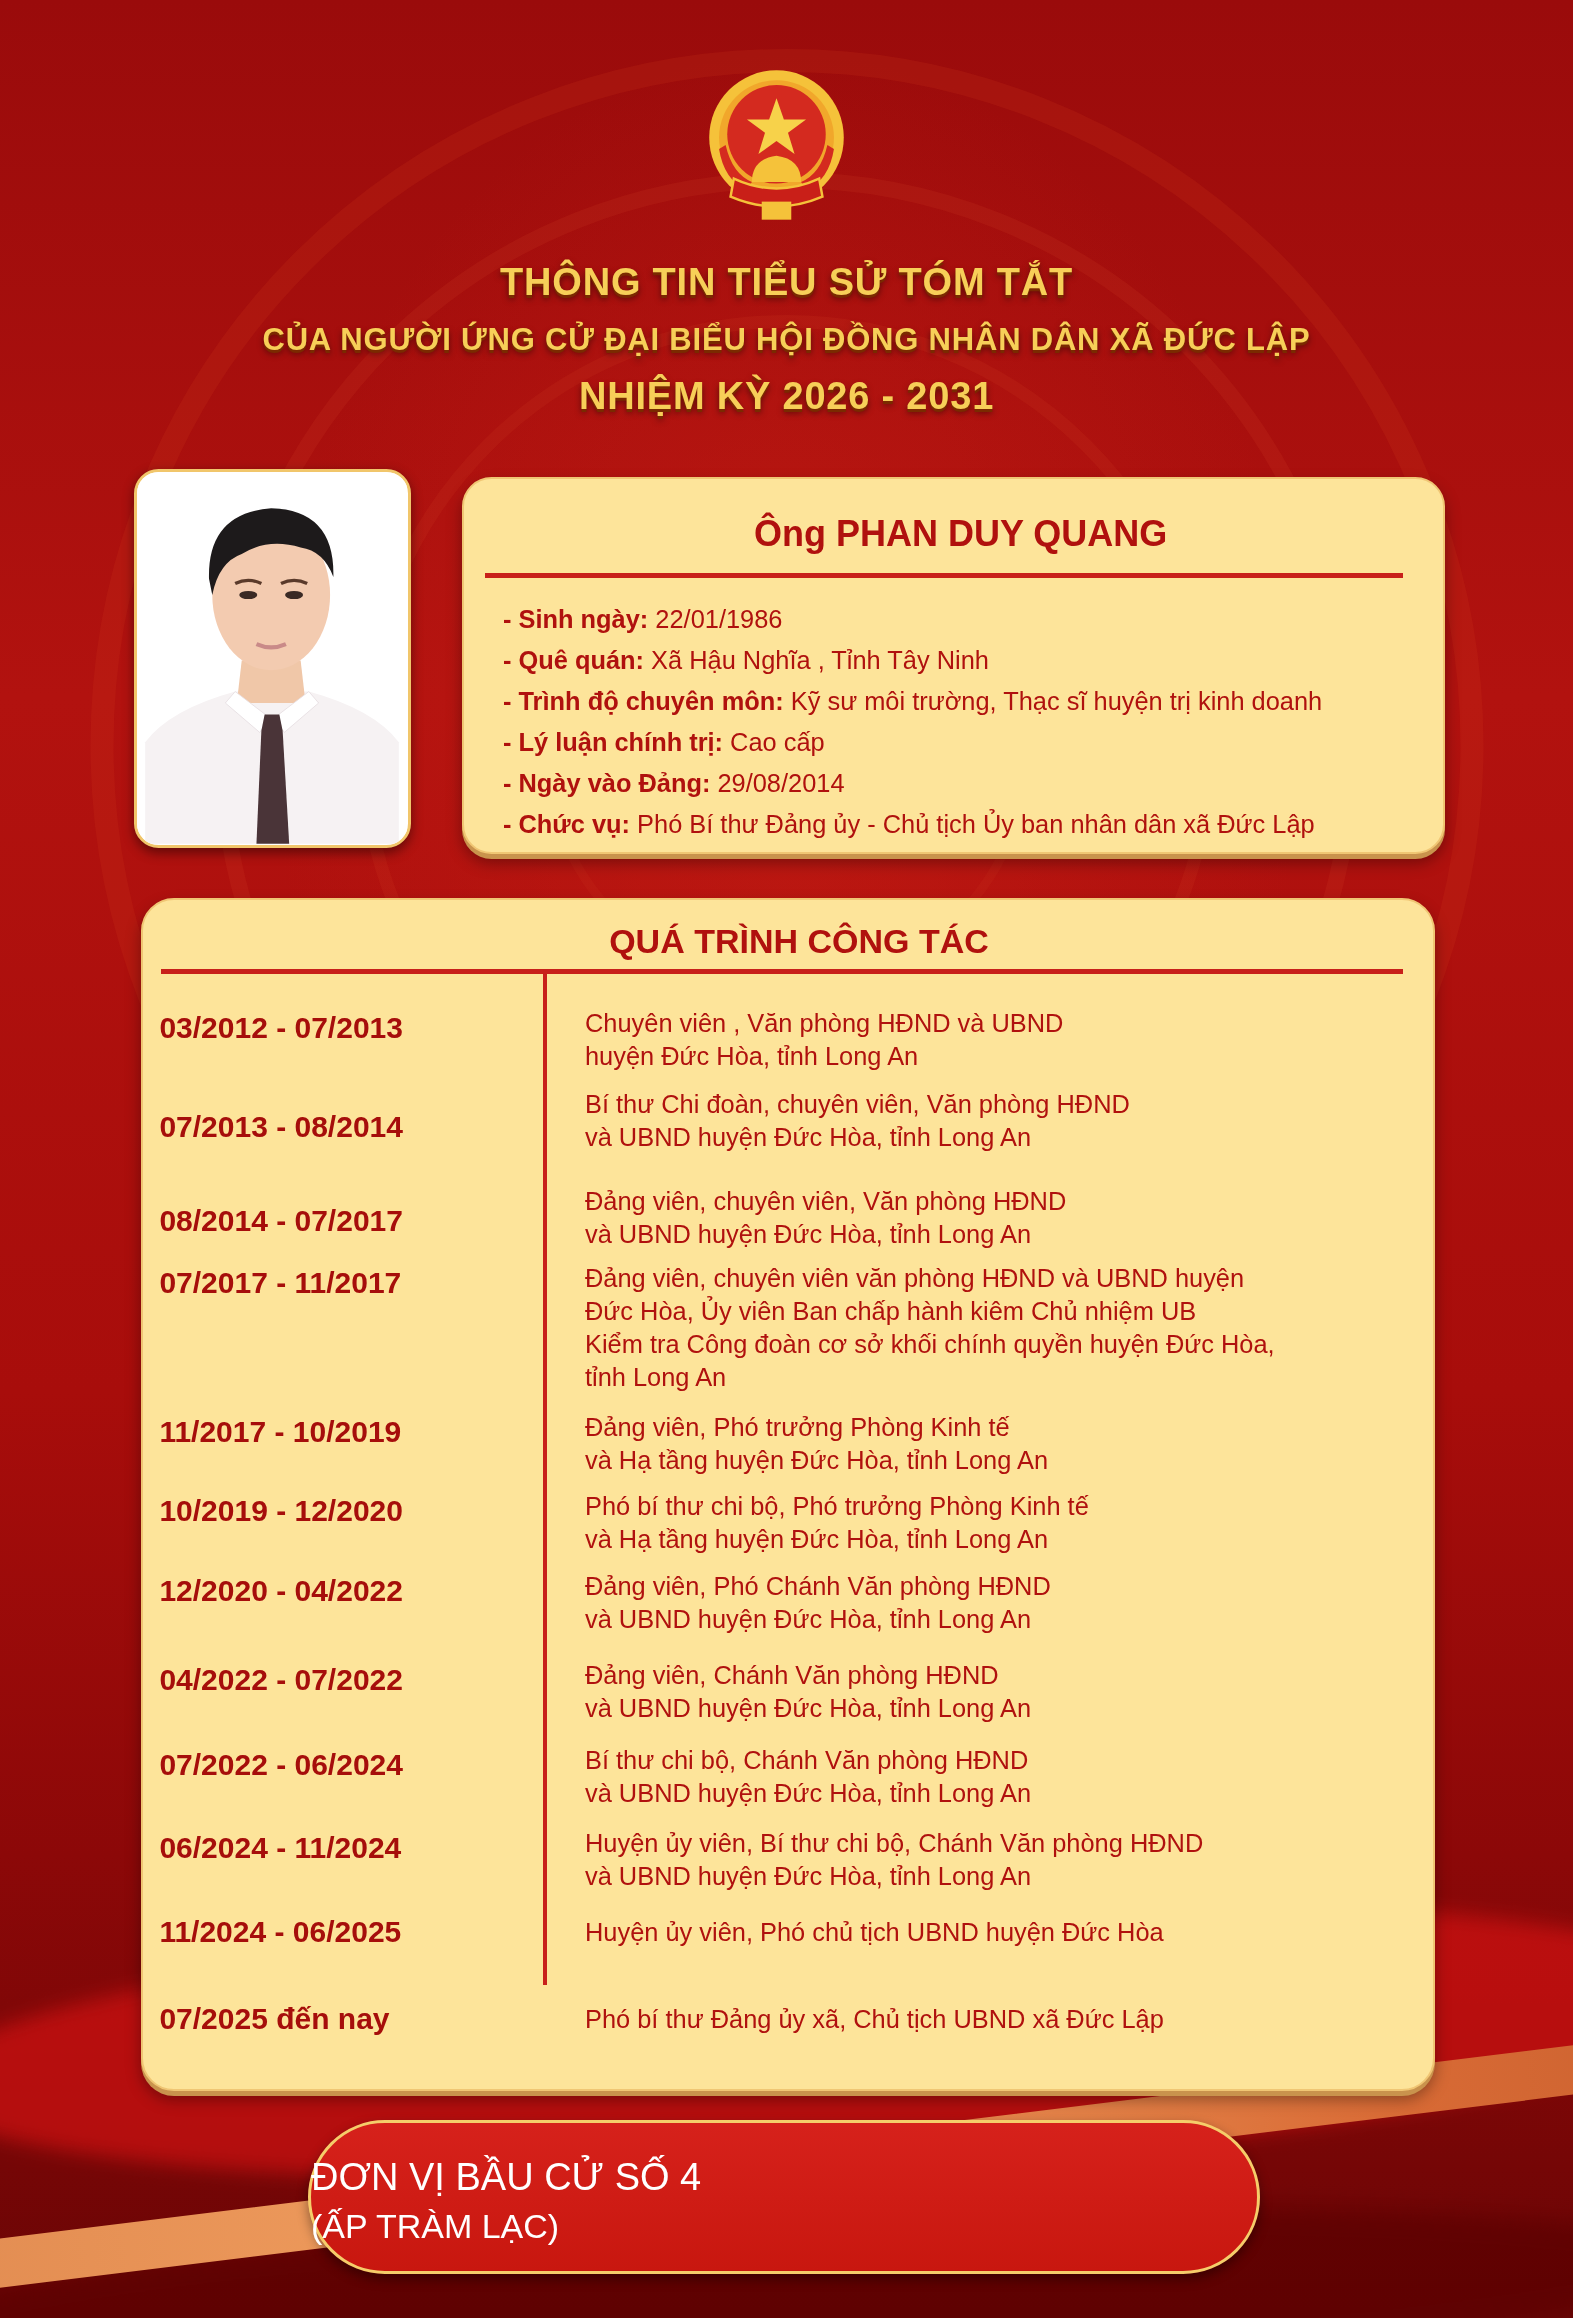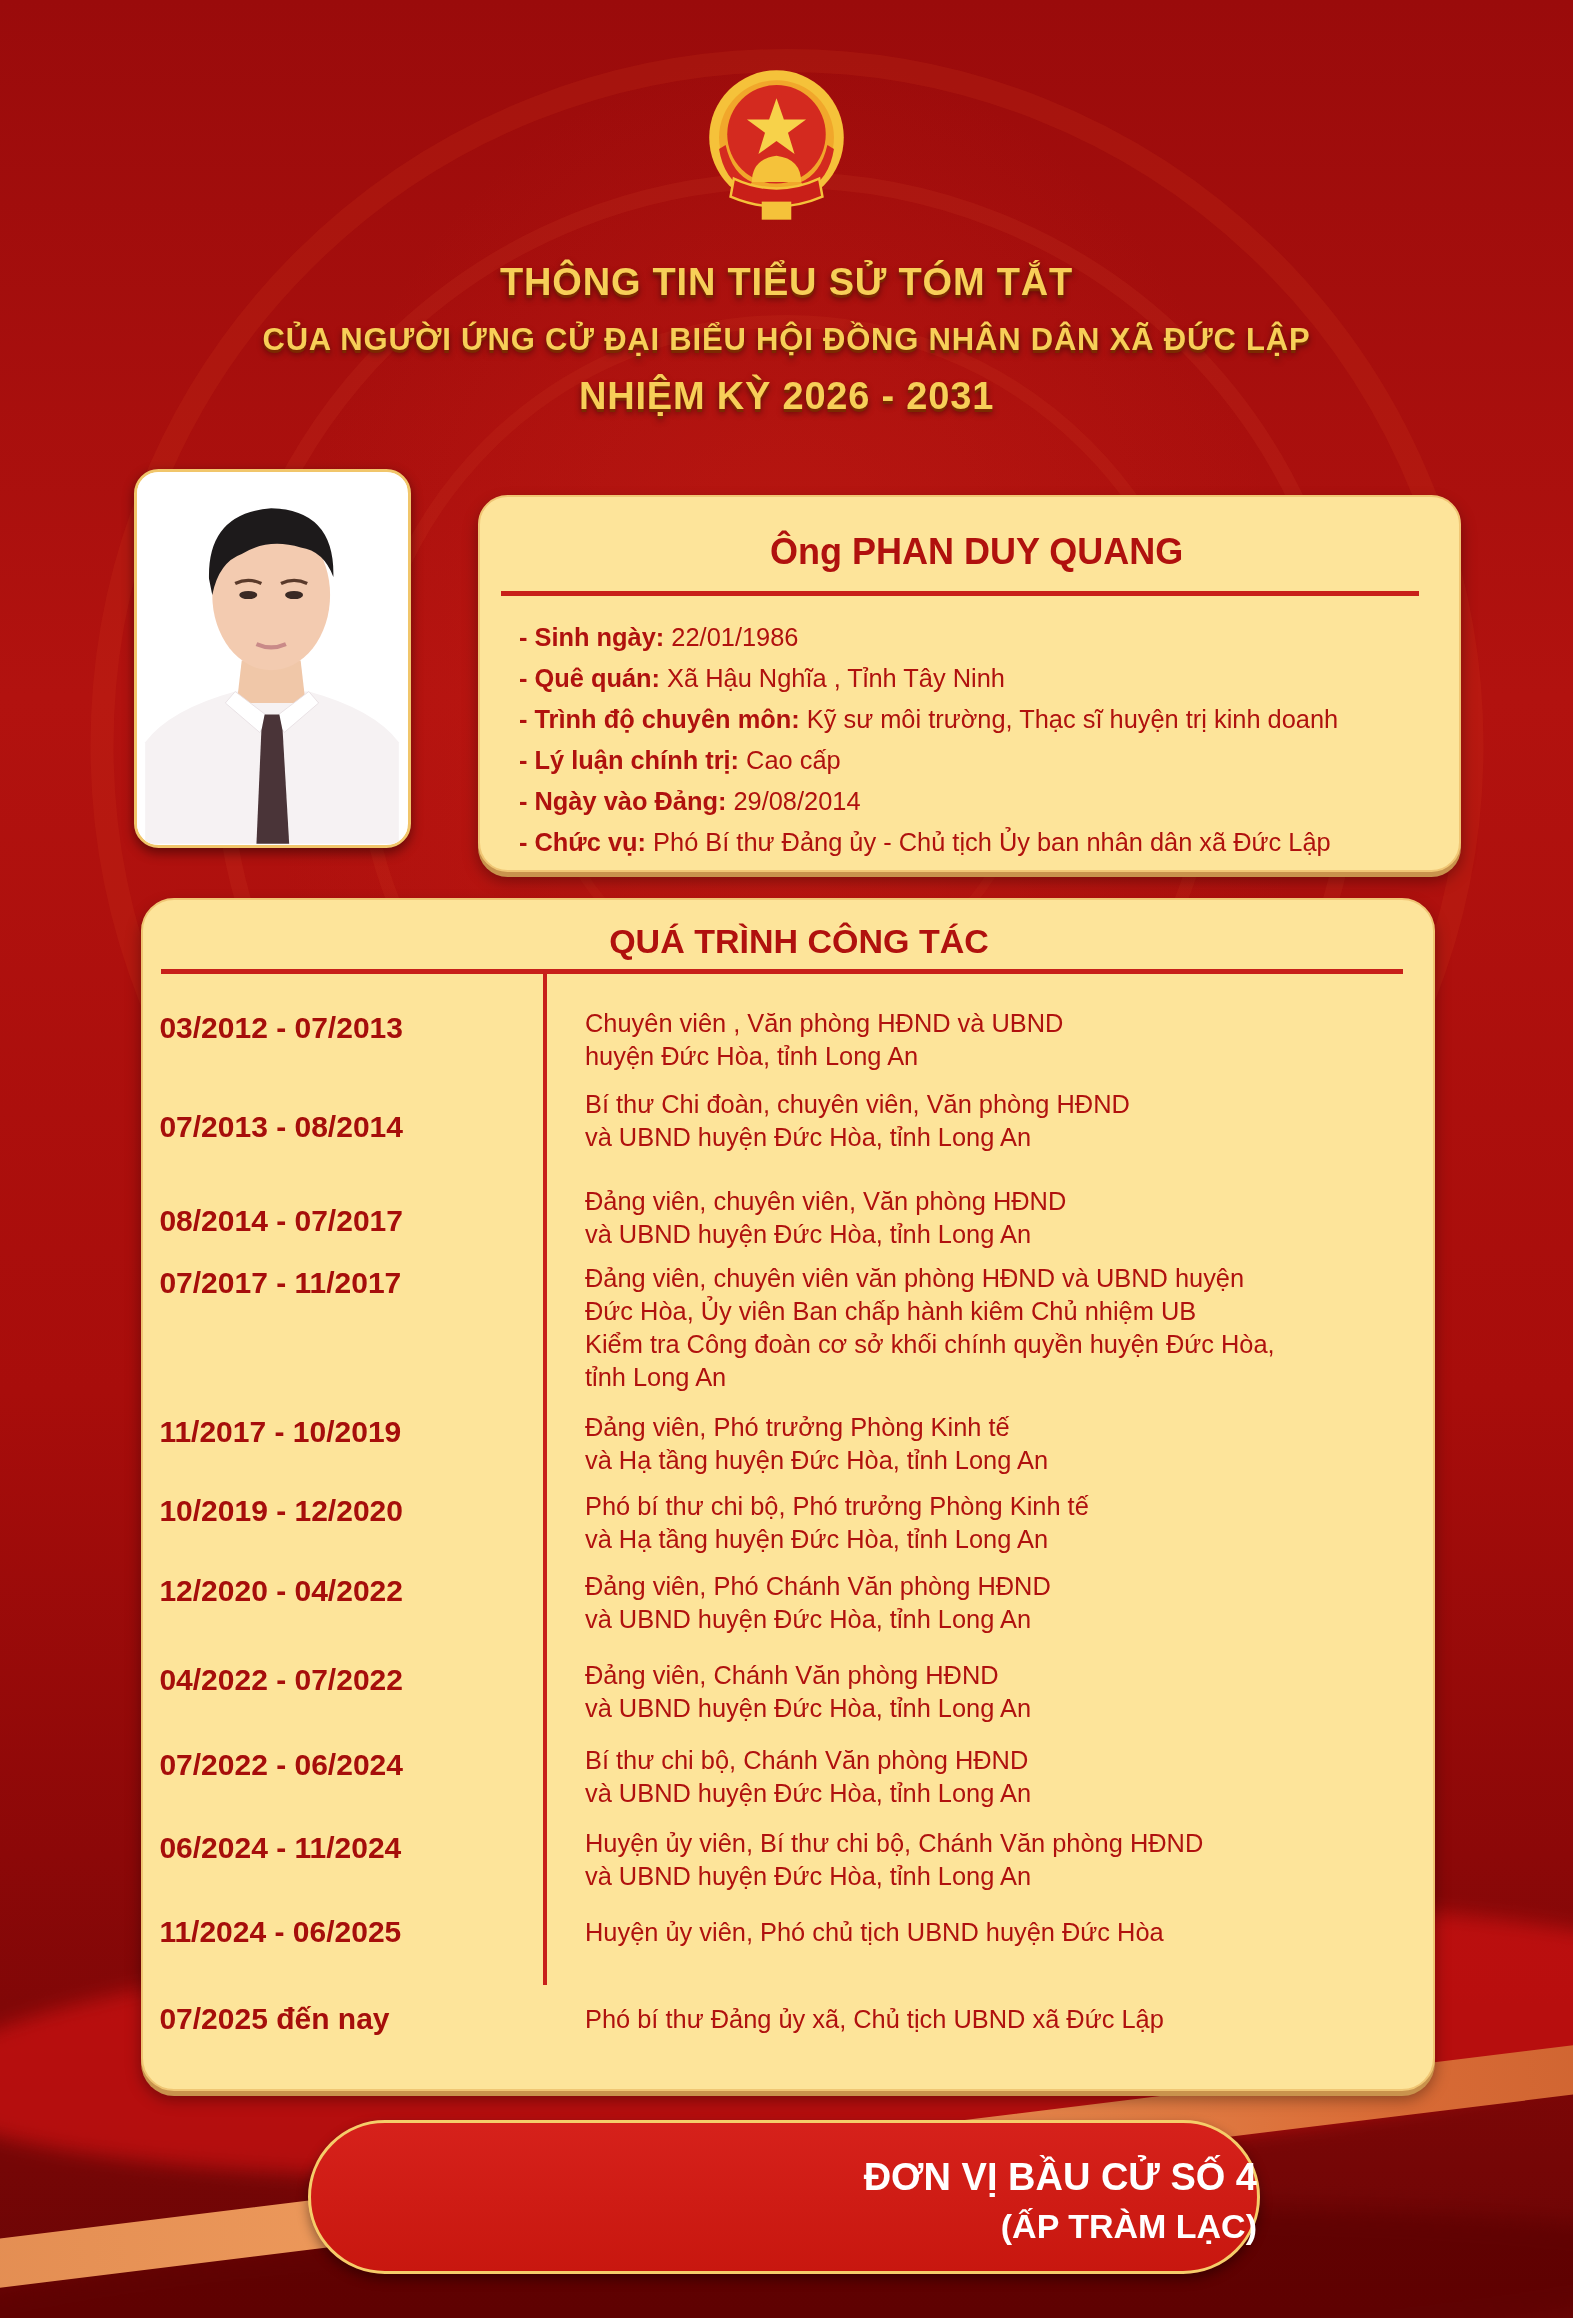--- a/index.html
+++ b/index.html
@@ -54,24 +54,23 @@
   }
 
   .cream {
     background: #fde49a;
     border: 2.5px solid #f0c674;
     box-shadow: 0 4.9px 0 #c9934d, 0 8.2px 14.7px rgba(0,0,0,0.35);
   }
 
   
   .info-card {
-    position: absolute; left: 462px; top: 495px; width: 983px; height: 377px;
+    position: absolute; left: 462px; top: 477px; width: 983px; height: 377px;
     border-radius: 29.5px;
     padding: 14.7px 24.6px 0 39px;
-    margin-left: 16px;
   }
   .info-name {
     text-align: center; color: #b0110e; font-weight: bold;
     font-size: 36px; line-height: 79px;
     height: 79px;
   }
   .info-rule { height: 4.9px; background: #c8201a; margin: 0 0 21px -18px; width: 918px; }
   .info-line { font-size: 25.4px; line-height: 41px; color: #b0110e; white-space: nowrap; }
   .info-line .lbl { font-weight: bold; }
 
@@ -96,21 +95,21 @@
     font-size: 25.4px; color: #b0110e; line-height: 33px;
   }
 
   
   .unit {
     position: absolute; left: 308px; top: 2120px; width: 952px; height: 154px;
     border-radius: 77px;
     background: linear-gradient(180deg, #d6211b, #c8170f);
     border: 3.3px solid #f5cd6a;
     box-shadow: 0 4.9px 11.5px rgba(0,0,0,0.4);
-    text-align: right; color: #fff; font-weight: bold;
+    text-align: left; color: #fff; font-weight: normal;
   }
   .unit .u1 { font-size: 38px; line-height: 49px; margin-top: 29.5px; }
   .unit .u2 { font-size: 34px; line-height: 48px; }
 </style>
 </head>
 <body>
 
 <div class="ring r1"></div>
 <div class="ring r2"></div>
 <div class="ring r3"></div>

